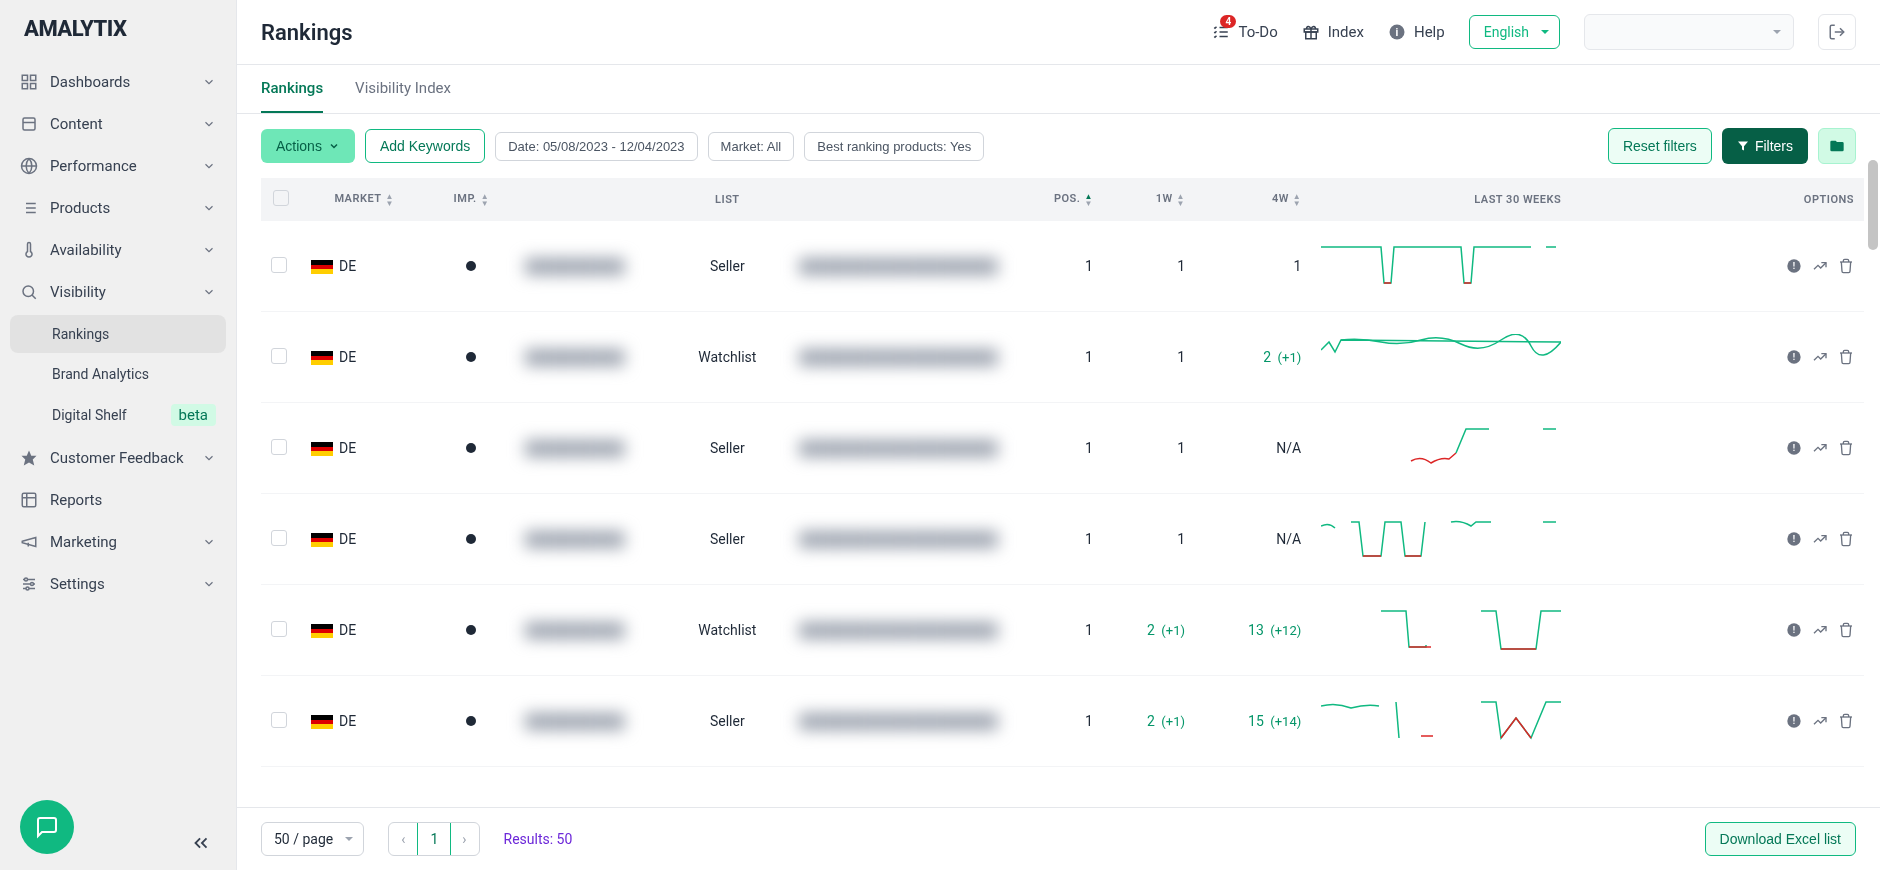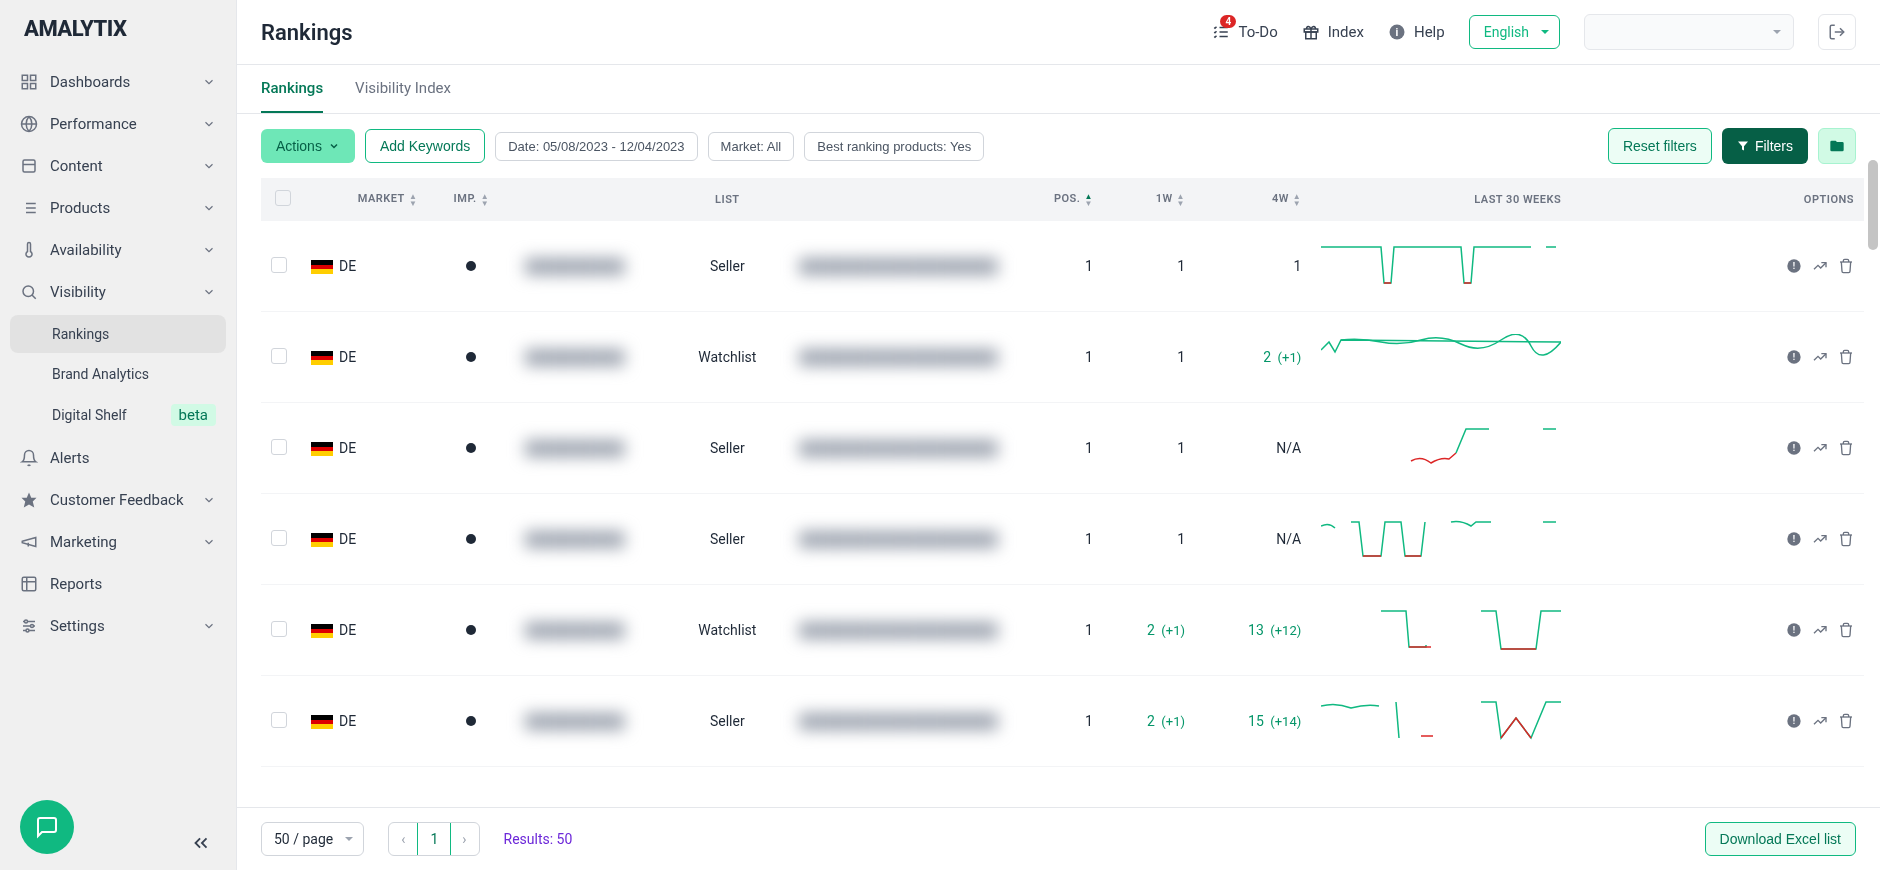--- a/index.html
+++ b/index.html
@@ -46,21 +46,21 @@
 .btn-actions { background: #6ee7b7; color: #065f46; }
 .btn-outline-green { border-color: #10b981; color: #047857; background: #fff; }
 .btn-outline-gray { border-color: #d1d5db; color: #4b5563; background: #fff; font-size: 13px; padding: 6px 12px; }
 .btn-dark-green { background: #065f46; color: #fff; }
 .btn-icon-green { background: #d1fae5; border: 1px solid #a7f3d0; color: #047857; width: 38px; height: 36px; padding: 0; justify-content: center; }
 .toolbar-right { margin-left: auto; display: flex; gap: 10px; }
 
 
 .table-wrap { flex: 1; overflow: auto; padding: 0 16px 0 24px; position: relative; }
 .table { width: 100%; border-collapse: collapse; }
-.table th { text-align: right; padding: 12px 10px; font-size: 11px; font-weight: 600; color: #6b7280; letter-spacing: 0.5px; background: #f3f4f6; white-space: nowrap; }
+.table th { text-align: center; padding: 12px 10px; font-size: 11px; font-weight: 600; color: #6b7280; letter-spacing: 0.5px; background: #f3f4f6; white-space: nowrap; }
 .table th.center, .table td.center { text-align: center; }
 .table th.right, .table td.right { text-align: right; }
 .table td { padding: 22px 10px; border-bottom: 1px solid #f3f4f6; font-size: 14px; vertical-align: middle; }
 .checkbox { width: 16px; height: 16px; border: 1.5px solid #d1d5db; border-radius: 3px; display: inline-block; cursor: pointer; }
 .flag { width: 22px; height: 14px; display: inline-block; vertical-align: middle; margin-right: 6px; }
 .flag-de { background: linear-gradient(#000 0 33%, #dd0000 33% 66%, #ffce00 66% 100%); }
 .dot { width: 10px; height: 10px; background: #1f2937; border-radius: 50%; display: inline-block; }
 .blur-cell { filter: blur(8px); color: #9ca3af; user-select: none; }
 .delta { color: #059669; font-size: 13px; margin-left: 3px; }
 .spark { width: 240px; height: 46px; }
@@ -103,39 +103,39 @@
         <span>Dashboards</span>
         <span class="chev">
             <svg width="14" height="14" viewBox="0 0 24 24" fill="none" stroke="currentColor" stroke-width="2">
               <polyline points="6 9 12 15 18 9"></polyline>
             </svg>
           </span>
       </div>
       <div class="nav-item">
         <span class="ic">
             <svg viewBox="0 0 24 24" fill="none" stroke="currentColor" stroke-width="2">
+              <rect x="4" y="4" width="16" height="16" rx="2"></rect>
+              <line x1="4" y1="10" x2="20" y2="10"></line>
+            </svg>
+          </span>
+        <span>Content</span>
+        <span class="chev">
+            <svg width="14" height="14" viewBox="0 0 24 24" fill="none" stroke="currentColor" stroke-width="2">
+              <polyline points="6 9 12 15 18 9"></polyline>
+            </svg>
+          </span>
+      </div>
+      <div class="nav-item">
+        <span class="ic">
+            <svg viewBox="0 0 24 24" fill="none" stroke="currentColor" stroke-width="2">
               <circle cx="12" cy="12" r="10"></circle>
               <path d="M2 12h20M12 2a15 15 0 010 20M12 2a15 15 0 000 20"></path>
             </svg>
           </span>
         <span>Performance</span>
-        <span class="chev">
-            <svg width="14" height="14" viewBox="0 0 24 24" fill="none" stroke="currentColor" stroke-width="2">
-              <polyline points="6 9 12 15 18 9"></polyline>
-            </svg>
-          </span>
-      </div>
-      <div class="nav-item">
-        <span class="ic">
-            <svg viewBox="0 0 24 24" fill="none" stroke="currentColor" stroke-width="2">
-              <rect x="4" y="4" width="16" height="16" rx="2"></rect>
-              <line x1="4" y1="10" x2="20" y2="10"></line>
-            </svg>
-          </span>
-        <span>Content</span>
         <span class="chev">
             <svg width="14" height="14" viewBox="0 0 24 24" fill="none" stroke="currentColor" stroke-width="2">
               <polyline points="6 9 12 15 18 9"></polyline>
             </svg>
           </span>
       </div>
       <div class="nav-item">
         <span class="ic">
             <svg viewBox="0 0 24 24" fill="none" stroke="currentColor" stroke-width="2">
               <line x1="8" y1="6" x2="21" y2="6"></line>
@@ -187,63 +187,54 @@
         <div class="nav-subitem">
           <span>Brand Analytics</span>
         </div>
         <div class="nav-subitem">
           <span>Digital Shelf</span>
           <span class="badge">beta</span>
         </div>
       </div>
       <div class="nav-item">
         <span class="ic">
-            <svg viewBox="0 0 24 24" fill="none" stroke="currentColor" stroke-width="2">
-              <path d="M18 8a6 6 0 10-12 0c0 7-3 9-3 9h18s-3-2-3-9"></path>
-              <path d="M13.7 21a2 2 0 01-3.4 0"></path>
-            </svg>
-          </span>
-        <span>Alerts</span>
-      </div>
-      <div class="nav-item">
-        <span class="ic">
             <svg viewBox="0 0 24 24" fill="currentColor">
               <polygon points="12 2 15 9 22 9 17 14 19 22 12 18 5 22 7 14 2 9 9 9"></polygon>
             </svg>
           </span>
         <span>Customer Feedback</span>
-        <span class="chev">
-            <svg width="14" height="14" viewBox="0 0 24 24" fill="none" stroke="currentColor" stroke-width="2">
-              <polyline points="6 9 12 15 18 9"></polyline>
-            </svg>
-          </span>
-      </div>
-      <div class="nav-item">
-        <span class="ic">
-            <svg viewBox="0 0 24 24" fill="none" stroke="currentColor" stroke-width="2">
-              <path d="M3 11l18-5v12L3 13v-2z"></path>
-              <path d="M11 13v5"></path>
-            </svg>
-          </span>
-        <span>Marketing</span>
         <span class="chev">
             <svg width="14" height="14" viewBox="0 0 24 24" fill="none" stroke="currentColor" stroke-width="2">
               <polyline points="6 9 12 15 18 9"></polyline>
             </svg>
           </span>
       </div>
       <div class="nav-item">
         <span class="ic">
             <svg viewBox="0 0 24 24" fill="none" stroke="currentColor" stroke-width="2">
               <rect x="3" y="3" width="18" height="18" rx="2"></rect>
               <line x1="3" y1="9" x2="21" y2="9"></line>
               <line x1="9" y1="3" x2="9" y2="21"></line>
             </svg>
           </span>
         <span>Reports</span>
+      </div>
+      <div class="nav-item">
+        <span class="ic">
+            <svg viewBox="0 0 24 24" fill="none" stroke="currentColor" stroke-width="2">
+              <path d="M3 11l18-5v12L3 13v-2z"></path>
+              <path d="M11 13v5"></path>
+            </svg>
+          </span>
+        <span>Marketing</span>
+        <span class="chev">
+            <svg width="14" height="14" viewBox="0 0 24 24" fill="none" stroke="currentColor" stroke-width="2">
+              <polyline points="6 9 12 15 18 9"></polyline>
+            </svg>
+          </span>
       </div>
       <div class="nav-item">
         <span class="ic">
             <svg viewBox="0 0 24 24" fill="none" stroke="currentColor" stroke-width="2">
               <line x1="4" y1="6" x2="20" y2="6"></line>
               <line x1="4" y1="12" x2="20" y2="12"></line>
               <line x1="4" y1="18" x2="20" y2="18"></line>
               <circle cx="8" cy="6" r="2" fill="#f0f0f0"></circle>
               <circle cx="16" cy="12" r="2" fill="#f0f0f0"></circle>
               <circle cx="10" cy="18" r="2" fill="#f0f0f0"></circle>

